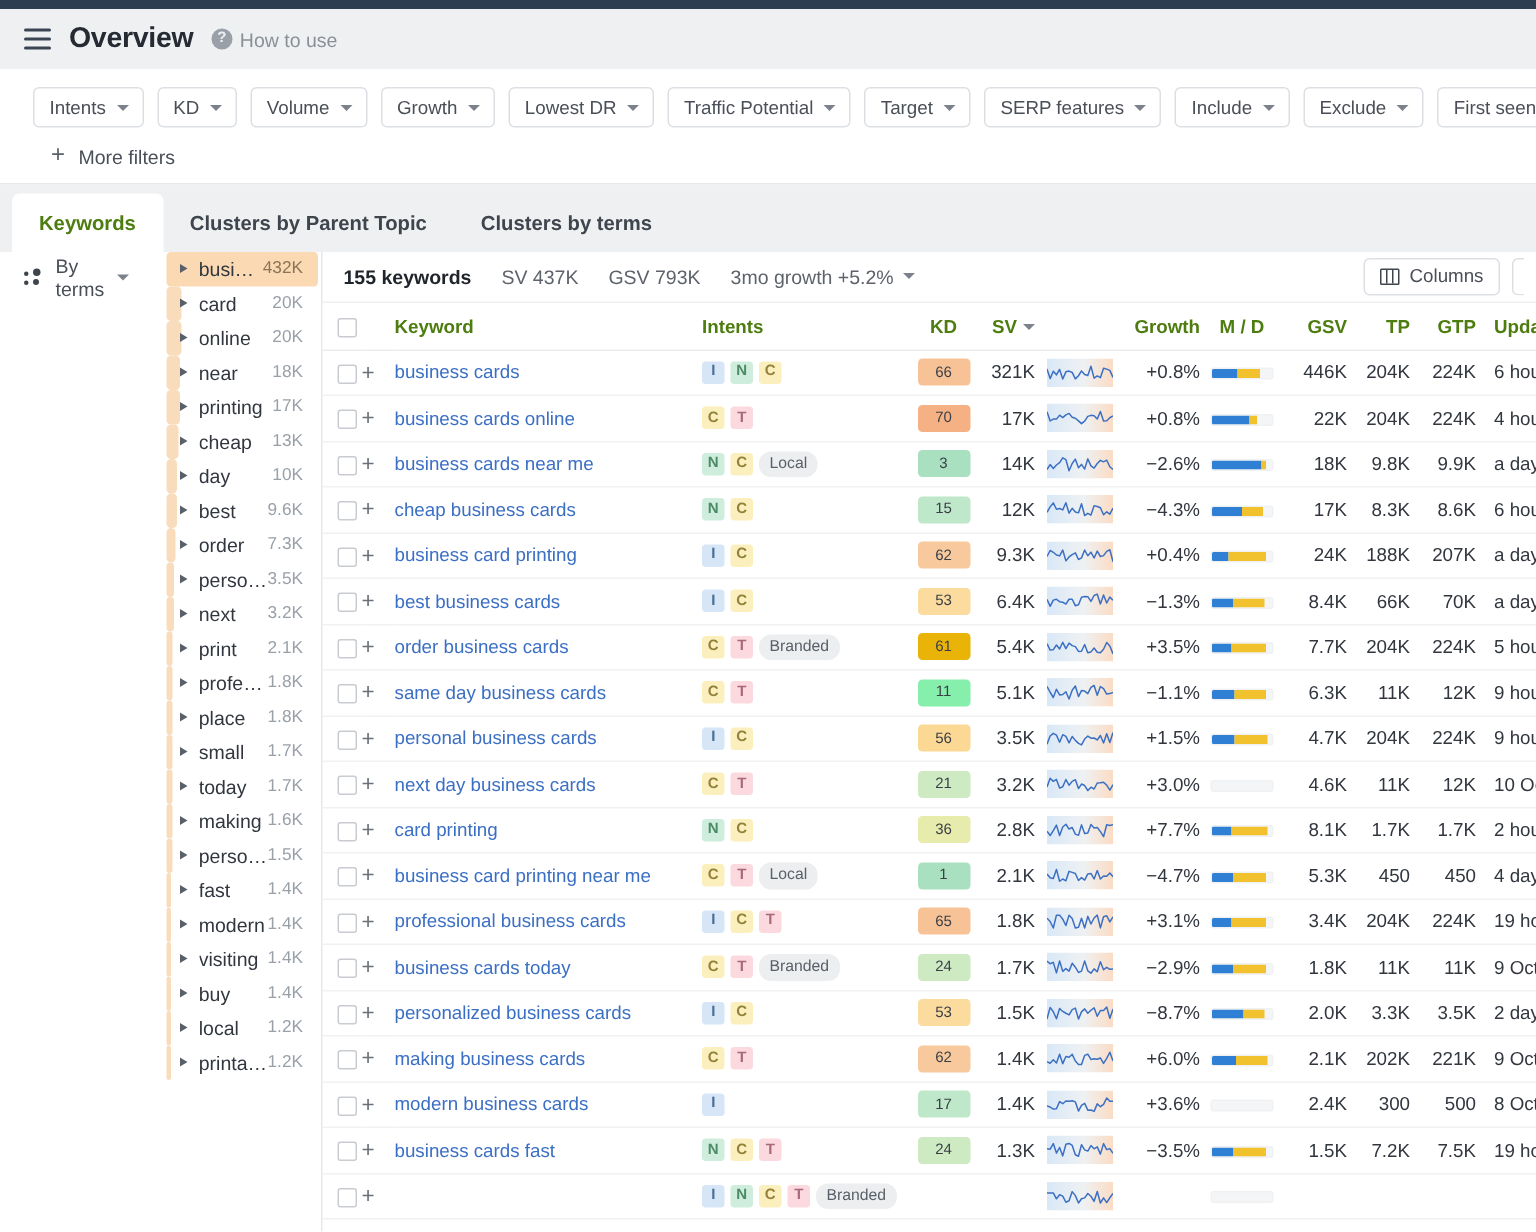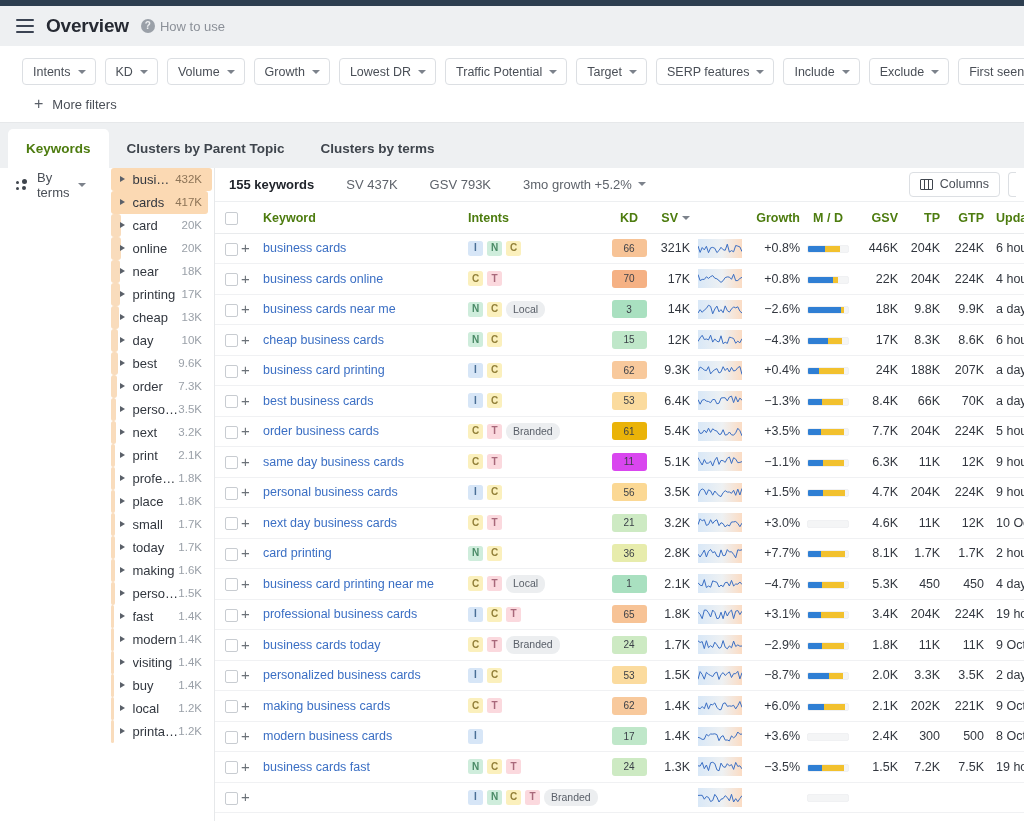--- a/index.html
+++ b/index.html
@@ -97,21 +97,21 @@
   .sb-bar { position: absolute; left: 0; top: 0; bottom: 0; background: #f9dcbc; border-radius: 3px; z-index: 0; }
   .sb-item.sel .sb-bar { background: #fbd9b3; }
   .sb-arrow { position: relative; z-index: 1; width: 0; height: 0; border-top: 3.5px solid transparent; border-bottom: 3.5px solid transparent; border-left: 5px solid #5a6069; margin-right: 8px; flex: 0 0 5px; }
   .sb-label { position: relative; z-index: 1; flex: 1 1 auto; white-space: nowrap; overflow: hidden; text-overflow: ellipsis; }
   .sb-val { position: relative; z-index: 1; color: #9aa0a8; font-size: 11.5px; }
   .sb-item.sel .sb-val { color: #8d7457; }
 
   
   .main { flex: 1 1 auto; display: flex; flex-direction: column; min-width: 0; min-height: 0; }
   .main-top { height: 34px; display: flex; align-items: center; padding: 0 8px 0 8px; gap: 0; border-bottom: 1px solid #edeff1; }
-  .summary { display: flex; align-items: center; gap: 32px; font-size: 13px; color: #5e636b; padding-left: 6px; }
+  .summary { display: flex; align-items: center; gap: 20px; font-size: 13px; color: #5e636b; padding-left: 6px; }
   .summary .strong { font-weight: bold; color: #20242b; }
   .summary .growth { display: inline-flex; align-items: center; gap: 6px; cursor: pointer; }
   .spacer { flex: 1 1 auto; }
   .colbtn {
     border: 1px solid #dcdfe3; border-radius: 4px; background: #fff;
     font-size: 12.5px; color: #4a4f57; height: 25px;
     padding: 0 10px; display: inline-flex; align-items: center; gap: 7px;
     cursor: pointer; white-space: nowrap;
   }
   .col-icon { width: 13px; height: 11px; border: 1.6px solid #3f454d; border-radius: 1px; display: inline-block; position: relative; }
@@ -259,26 +259,20 @@
         <span>By terms</span>
         <span class="caret"></span>
       </div>
       <div class="sb-list" id="sb-list">
           <div class="sb-item sel">
             <div class="sb-bar" style="width: 100%;"></div>
             <span class="sb-arrow"></span>
             <span class="sb-label">business</span>
             <span class="sb-val">432K</span>
           </div>
-          <div class="sb-item sel">
-            <div class="sb-bar" style="width: 96%;"></div>
-            <span class="sb-arrow"></span>
-            <span class="sb-label">cards</span>
-            <span class="sb-val">417K</span>
-          </div>
           <div class="sb-item">
             <div class="sb-bar" style="width: 10%;"></div>
             <span class="sb-arrow"></span>
             <span class="sb-label">card</span>
             <span class="sb-val">20K</span>
           </div>
           <div class="sb-item">
             <div class="sb-bar" style="width: 10%;"></div>
             <span class="sb-arrow"></span>
             <span class="sb-label">online</span>
@@ -689,21 +683,21 @@
               <tr>
                 <td class="c-check"><span class="chk"></span></td>
                 <td class="c-plus"><span class="plusicon">+</span></td>
                 <td class="c-kw"><span class="kwlink">same day business cards</span></td>
                 <td class="c-int">
                   <span class="intents">
                     <span class="ibadge C">C</span>
                     <span class="ibadge T">T</span>
                   </span>
                 </td>
-                <td class="c-kd"><span class="kdbadge" style="background: #d946ef;">11</span></td>
+                <td class="c-kd"><span class="kdbadge" style="background: #86efac;">11</span></td>
                 <td class="c-sv">5.1K</td>
                 <td class="c-spark"><svg class="spark" viewBox="0 0 44 19" preserveAspectRatio="none">
                     <defs>
                       <linearGradient id="g10" x1="0" y1="0" x2="1" y2="0">
                         <stop offset="0%" stop-color="#d9e8f7"></stop>
                         <stop offset="55%" stop-color="#eef1f3"></stop>
                         <stop offset="100%" stop-color="#fbdcc4"></stop>
                       </linearGradient>
                     </defs>
                     <rect x="0" y="0" width="44" height="19" fill="url(#g10)"></rect>

